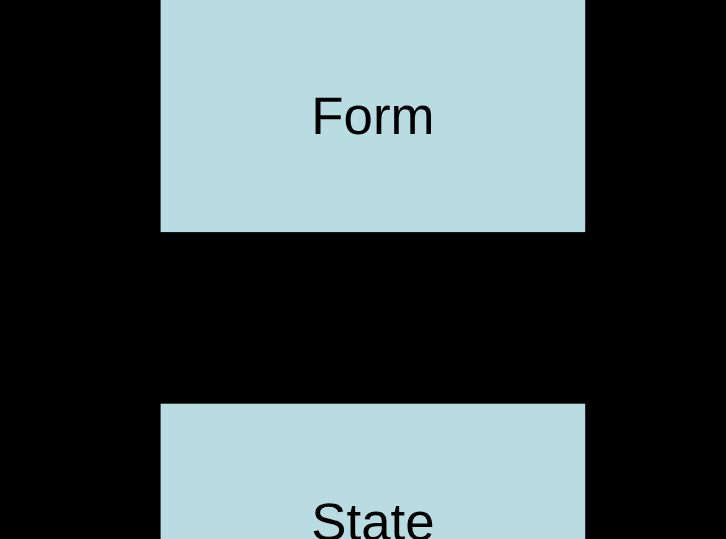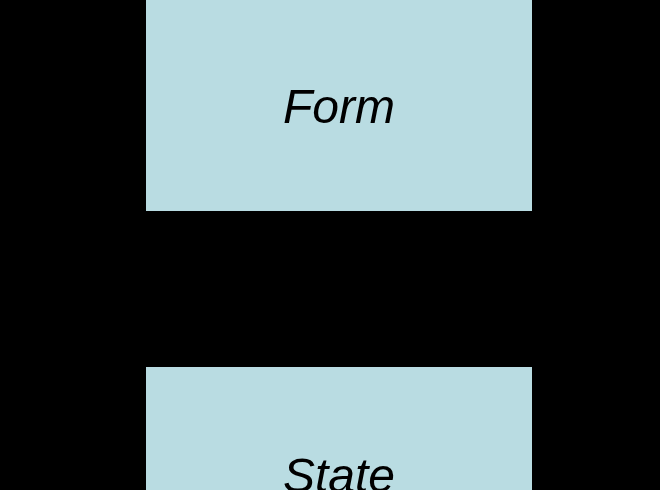--- a/index.html
+++ b/index.html
@@ -55,21 +55,20 @@
   }
   #node-state .node-label {
     position: absolute;
     left: 0;
     right: 0;
     top: 85px;
     text-align: center;
   }
   .node-label {
     display: block;
-    font-style: italic;
   }
 </style>
 </head>
 <body>
 
 <div id="canvas">
 
   <div class="node" id="node-form">
     <span class="node-label">Form</span>
   </div>

